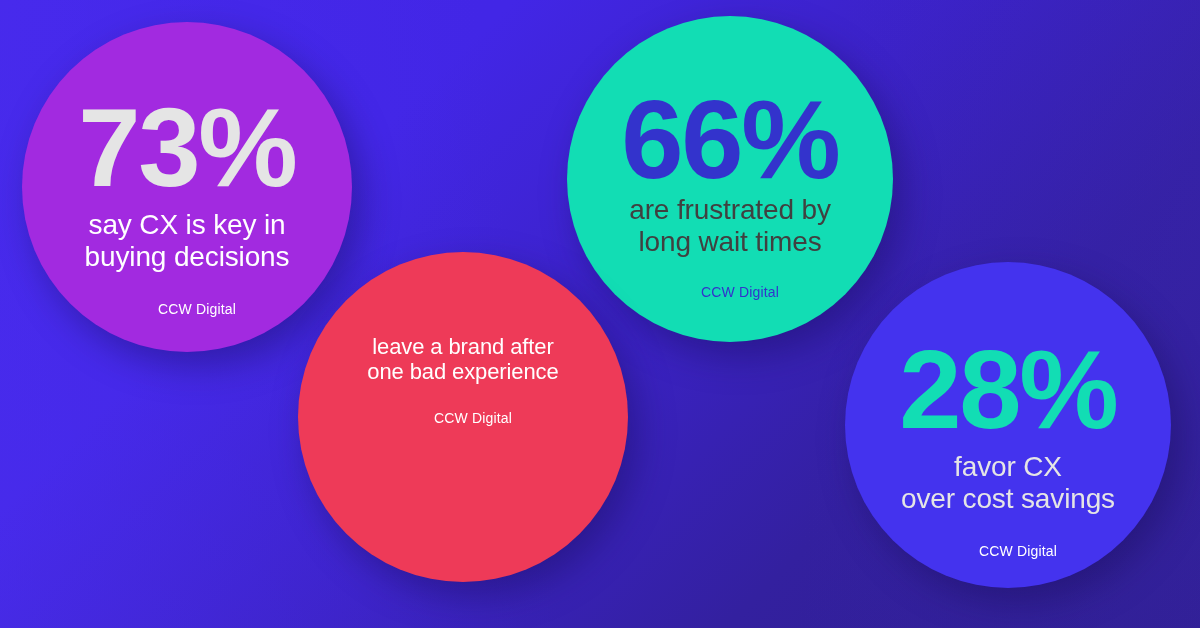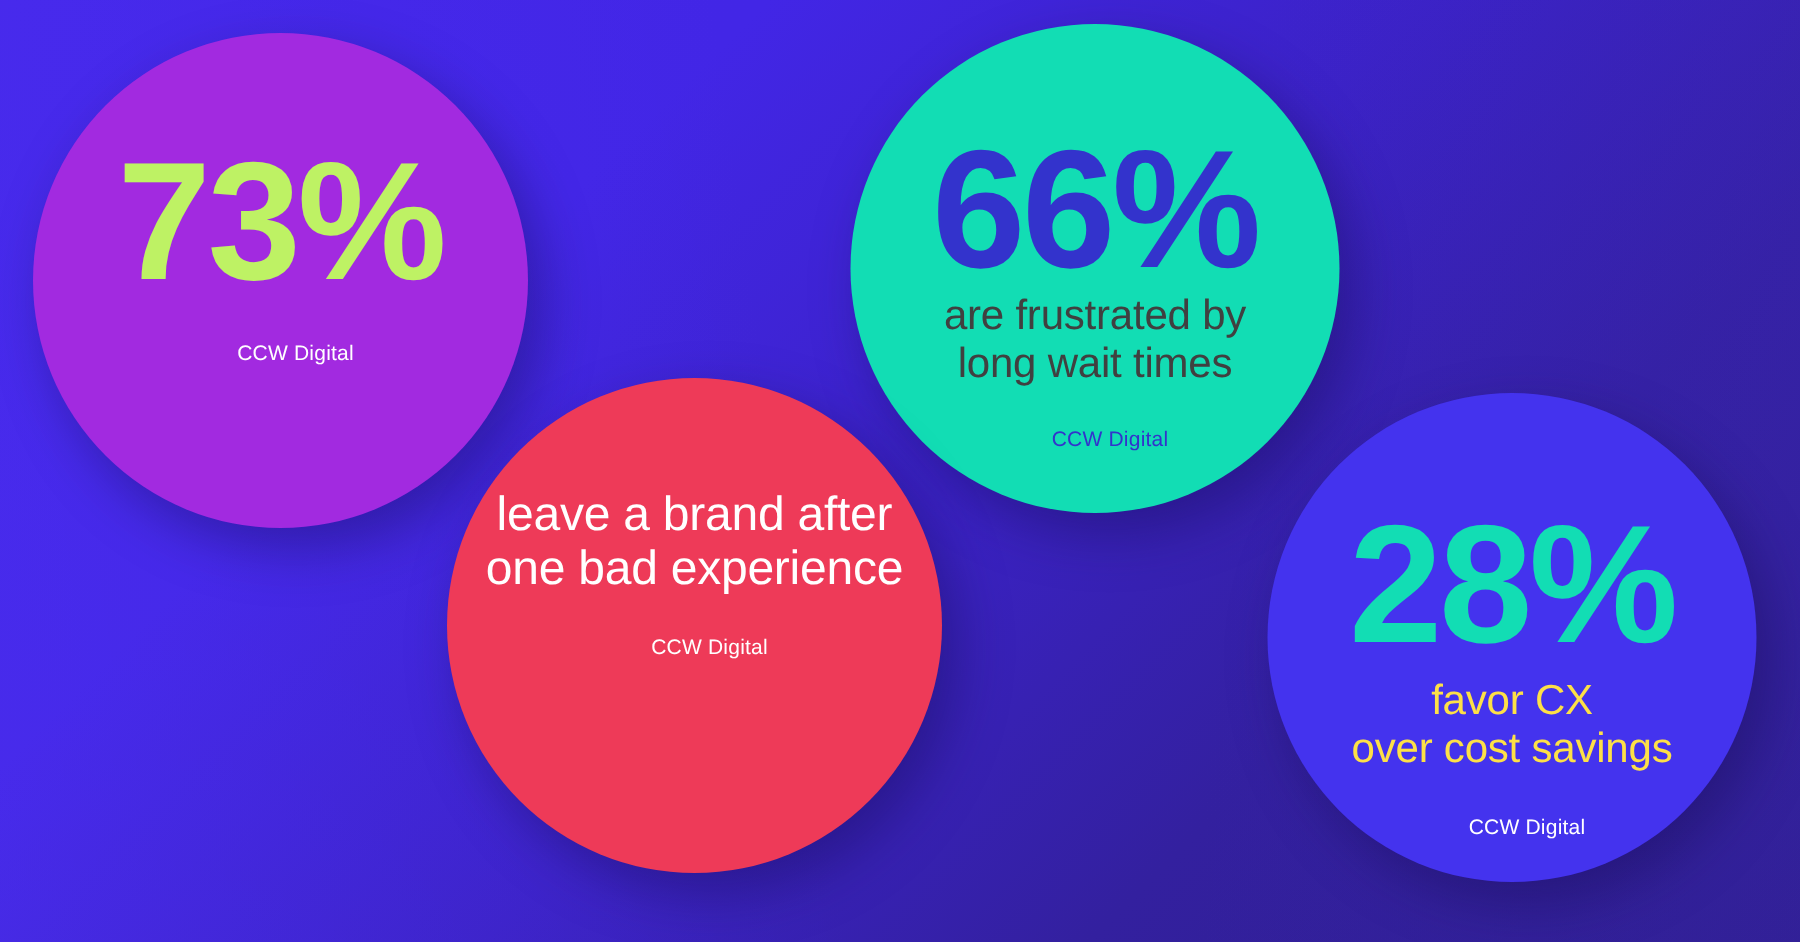--- a/index.html
+++ b/index.html
@@ -72,21 +72,21 @@
     margin-left:20px;
   }
 
   
   #bubble-1 {
     left:22px; top:22px;
     width:330px; height:330px;
     background:#A22AE0;
     padding-top:74px;
   }
-  #bubble-1 .pct   { font-size:112px; color:#bef264; }
+  #bubble-1 .pct   { font-size:112px; color:#e5e5e5; }
   #bubble-1 .label { font-size:28px; color:#FFFFFF; margin-top:10px; }
   #bubble-1 .brand { font-size:14px; color:#FFFFFF; margin-top:28px; }
 
   
   #bubble-2 {
     left:567px; top:16px;
     width:326px; height:326px;
     background:#12DDB4;
     padding-top:72px;
   }
@@ -95,44 +95,46 @@
   #bubble-2 .brand { font-size:14px; color:#3333CC; margin-top:26px; }
 
   
   #bubble-3 {
     left:298px; top:252px;
     width:330px; height:330px;
     background:#EE3A58;
     padding-top:72px;
   }
   #bubble-3 .pct   { font-size:112px; color:#FFFFFF; }
-  #bubble-3 .label { font-size:32px; color:#FFFFFF; }
+  #bubble-3 .label { font-size:22px; color:#FFFFFF; margin-top:10px; }
   #bubble-3 .brand { font-size:14px; color:#FFFFFF; margin-top:26px; }
 
   
   #bubble-4 {
     left:845px; top:262px;
     width:326px; height:326px;
     background:#4433EE;
     padding-top:76px;
   }
   #bubble-4 .pct   { font-size:112px; color:#12DDB4; }
-  #bubble-4 .label { font-size:28px; color:#fde047; margin-top:10px; }
+  #bubble-4 .label { font-size:28px; color:#e5e5e5; margin-top:10px; }
   #bubble-4 .brand { font-size:14px; color:#FFFFFF; margin-top:28px; }
 </style>
 </head>
 <body>
 
 <div id="stage">
 
   <div class="band-a"></div>
   <div class="band-b"></div>
 
   <div class="bubble" id="bubble-1">
     <div class="pct">73%</div>
+    <div class="label">say CX is key in
+buying decisions</div>
     <div class="brand">CCW Digital</div>
   </div>
 
   <div class="bubble" id="bubble-2">
     <div class="pct">66%</div>
     <div class="label">are frustrated by
 long wait times</div>
     <div class="brand">CCW Digital</div>
   </div>
 

